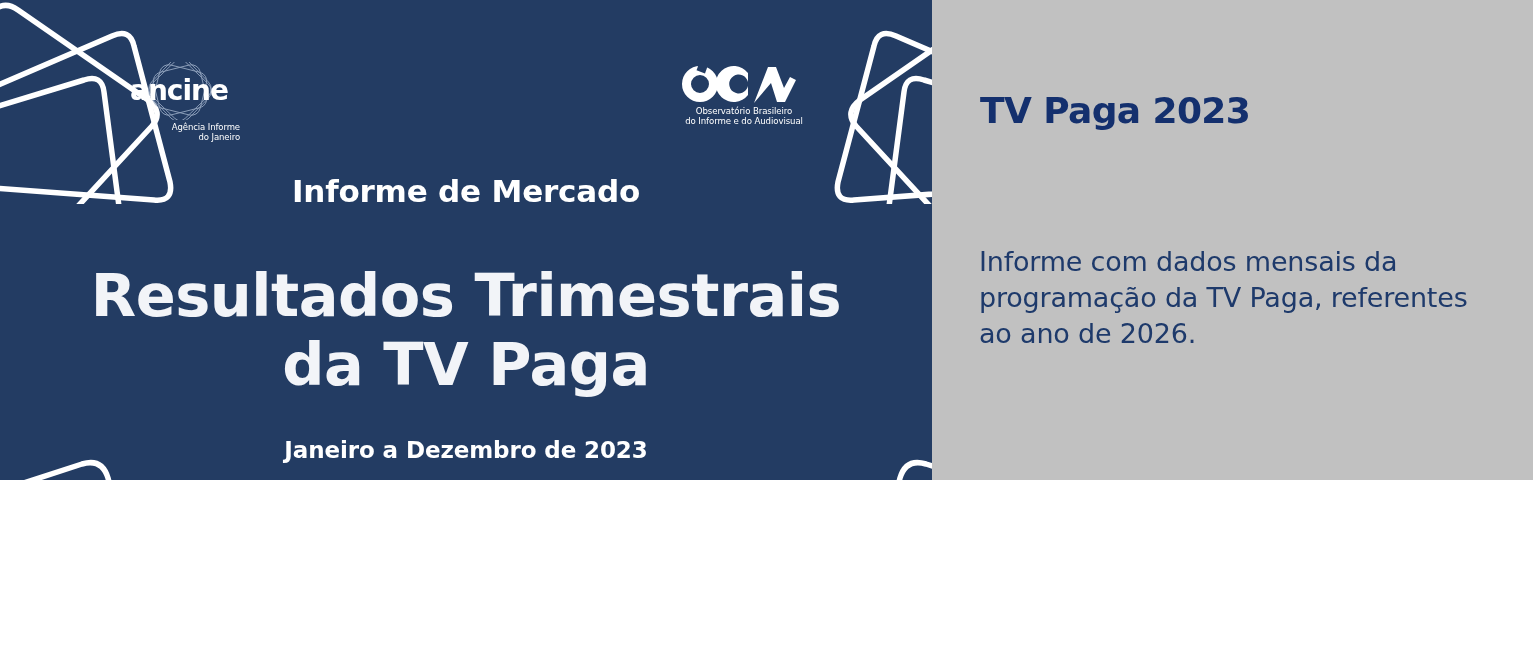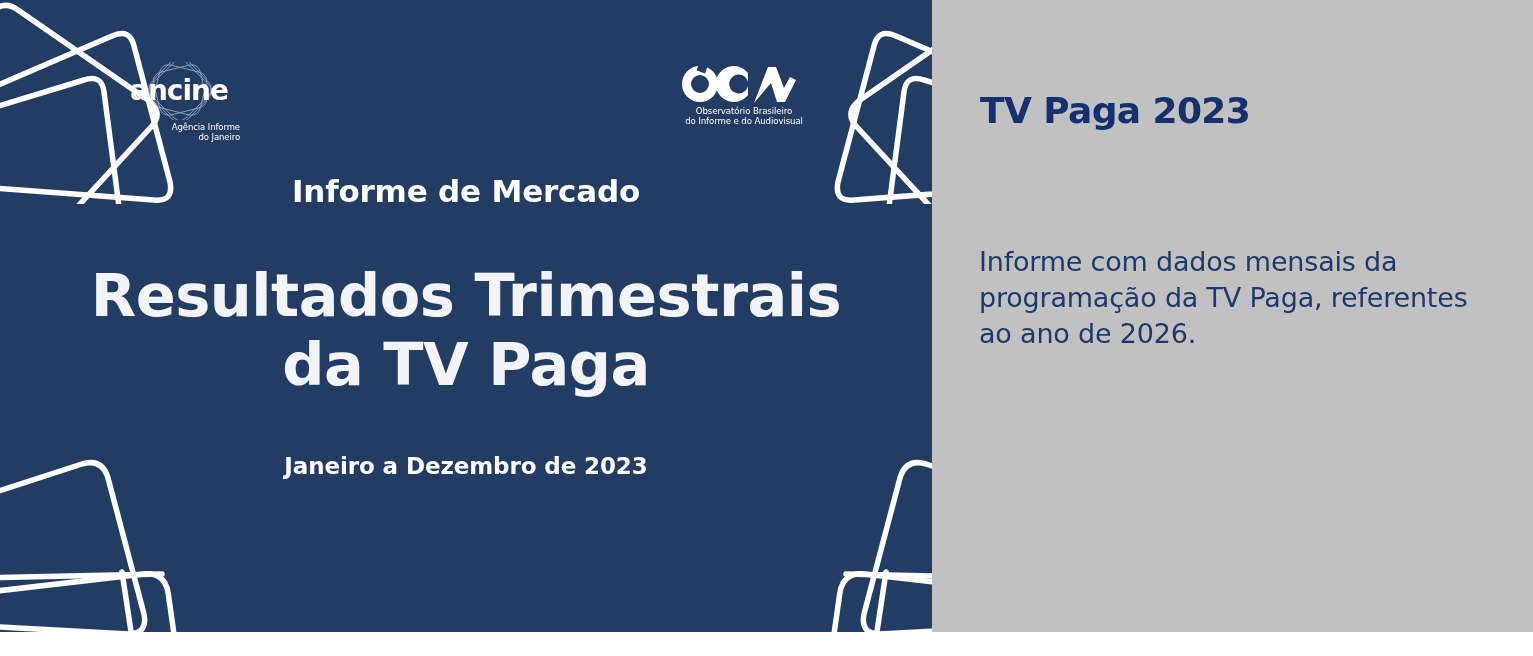--- a/index.html
+++ b/index.html
@@ -6,21 +6,21 @@
     margin: 0;
     padding: 0;
     background: #ffffff;
   }
   body {
     font-family: "DejaVu Sans", sans-serif;
   }
   #page {
     position: relative;
     width: 1533px;
-    height: 632px;
+    height: 480px;
     overflow: hidden;
     display: flex;
   }
 
   
   #left-panel {
     position: relative;
     width: 932px;
     height: 656px;
     background: #233c63;
@@ -88,33 +88,32 @@
     position: absolute;
     left: 0;
     top: 0;
     width: 932px;
     height: 656px;
     display: flex;
     flex-direction: column;
     align-items: center;
     justify-content: flex-start;
     pointer-events: none;
-    gap: 16px;
   }
   #kicker {
     margin-top: 176px;
     color: #ffffff;
     font-size: 31px;
     font-weight: bold;
     letter-spacing: -0.2px;
     text-align: center;
     line-height: 1;
   }
   #main-title {
-    margin-top: 38px;
+    margin-top: 54px;
     color: #f2f4f8;
     font-size: 59px;
     font-weight: bold;
     letter-spacing: -0.5px;
     text-align: center;
     line-height: 1.17;
     max-width: 820px;
   }
   #period {
     margin-top: 38px;

